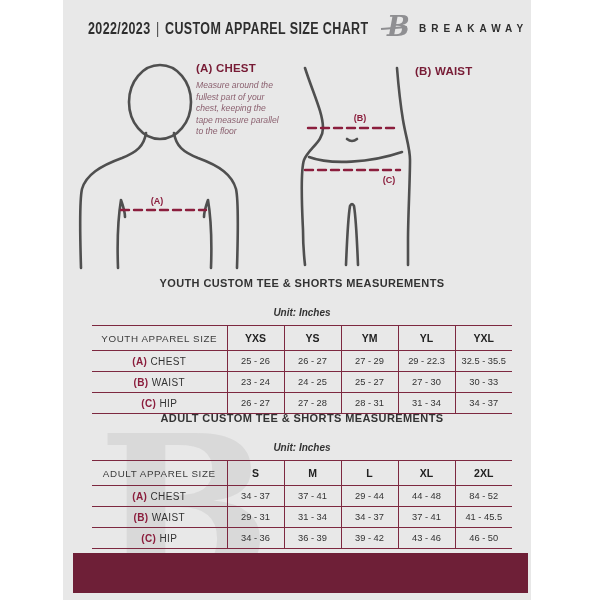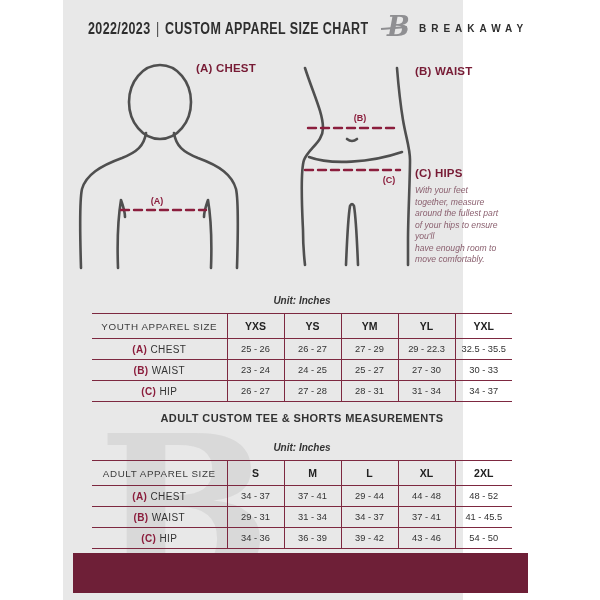--- a/index.html
+++ b/index.html
@@ -1,18 +1,18 @@
 <!DOCTYPE html>
 <html><head>
 <meta charset="utf-8">
 <style>
   html,body{margin:0;padding:0;background:#ffffff;}
   .stage{position:relative;width:600px;height:600px;background:#ffffff;overflow:hidden;
          font-family:"Liberation Sans",sans-serif;}
-  .doc{position:absolute;left:63px;top:0;width:400px;height:600px;background:#e8e8e8;}
+  .doc{position:absolute;left:63px;top:0;width:468px;height:600px;background:#e8e8e8;}
 
   
   .hdr-title{position:absolute;left:25px;top:20px;white-space:nowrap;
     font-weight:bold;font-size:16px;color:#2e2e2e;letter-spacing:.5px;
     transform:scaleX(.78);transform-origin:left center;}
   .hdr-title .sep{font-weight:normal;color:#444;padding:0 7px;}
   .logo{position:absolute;left:318px;top:14px;width:32px;height:30px;}
   .logo .b{position:absolute;left:6px;top:-3px;font-family:"DejaVu Serif",serif;font-style:italic;
     font-weight:bold;font-size:27px;color:#8f8f92;}
   .logo .bar{position:absolute;left:0;top:13px;width:26px;height:2px;background:#8f8f92;transform:rotate(-4deg);}
@@ -86,38 +86,34 @@
       <path d="M 62 81 Q 67 85 72 81"></path>
       <path d="M 61 207 C 62 182 63 160 65 148 C 66 145.5 68 145.5 69 148 C 71 160 72 182 73 207"></path>
       <path class="dash" d="M 23 70 H 113"></path>
       <path class="dash" d="M 20 112 H 115"></path>
       <text x="75" y="63" text-anchor="middle">(B)</text>
       <text x="104" y="125" text-anchor="middle">(C)</text>
     </svg>
 
     <div class="m-block" style="left:133px;top:62px;width:112px;">
       <div class="m-head">(A) CHEST</div>
+      <div class="m-desc">Measure around the
+fullest part of your
+chest, keeping the
+tape measure parallel
+to the floor</div>
     </div>
     <div class="m-block" style="left:352px;top:65px;width:118px;">
       <div class="m-head">(B) WAIST</div>
     </div>
-    <div class="m-block" style="left:352px;top:167px;width:122px;">
-      <div class="m-head">(C) HIPS</div>
-      <div class="m-desc">With your feet
-together, measure
-around the fullest part
-of your hips to ensure
-you'll
-have enough room to
-move comfortably.</div>
-    </div>
 
     <div class="watermark">B</div>
 
     <div class="tbl-section" style="top:277px;">
+      <div class="tbl-title">YOUTH CUSTOM TEE &amp; SHORTS MEASUREMENTS</div>
       <div class="tbl-unit">Unit: Inches</div>
       <div>
           <table class="size">
             <colgroup>
               <col class="c0">
               <col class="cv">
               <col class="cv">
               <col class="cv">
               <col class="cv">
               <col class="cv">
@@ -185,37 +181,37 @@
                 <th class="sz">2XL</th>
               </tr>
             </thead>
             <tbody>
               <tr>
                 <td class="label-cell"><span class="mk">(A)</span> CHEST</td>
                 <td class="val">34 - 37</td>
                 <td class="val">37 - 41</td>
                 <td class="val">29 - 44</td>
                 <td class="val">44 - 48</td>
-                <td class="val">48 - 52</td>
+                <td class="val">84 - 52</td>
               </tr>
               <tr>
                 <td class="label-cell"><span class="mk">(B)</span> WAIST</td>
                 <td class="val">29 - 31</td>
                 <td class="val">31 - 34</td>
                 <td class="val">34 - 37</td>
                 <td class="val">37 - 41</td>
                 <td class="val">41 - 45.5</td>
               </tr>
               <tr>
                 <td class="label-cell"><span class="mk">(C)</span> HIP</td>
                 <td class="val">34 - 36</td>
                 <td class="val">36 - 39</td>
                 <td class="val">39 - 42</td>
                 <td class="val">43 - 46</td>
-                <td class="val">54 - 50</td>
+                <td class="val">46 - 50</td>
               </tr>
             </tbody>
           </table>
         </div>
     </div>
 
     <div class="footer-bar"></div>
   </div>
 </div>
 

